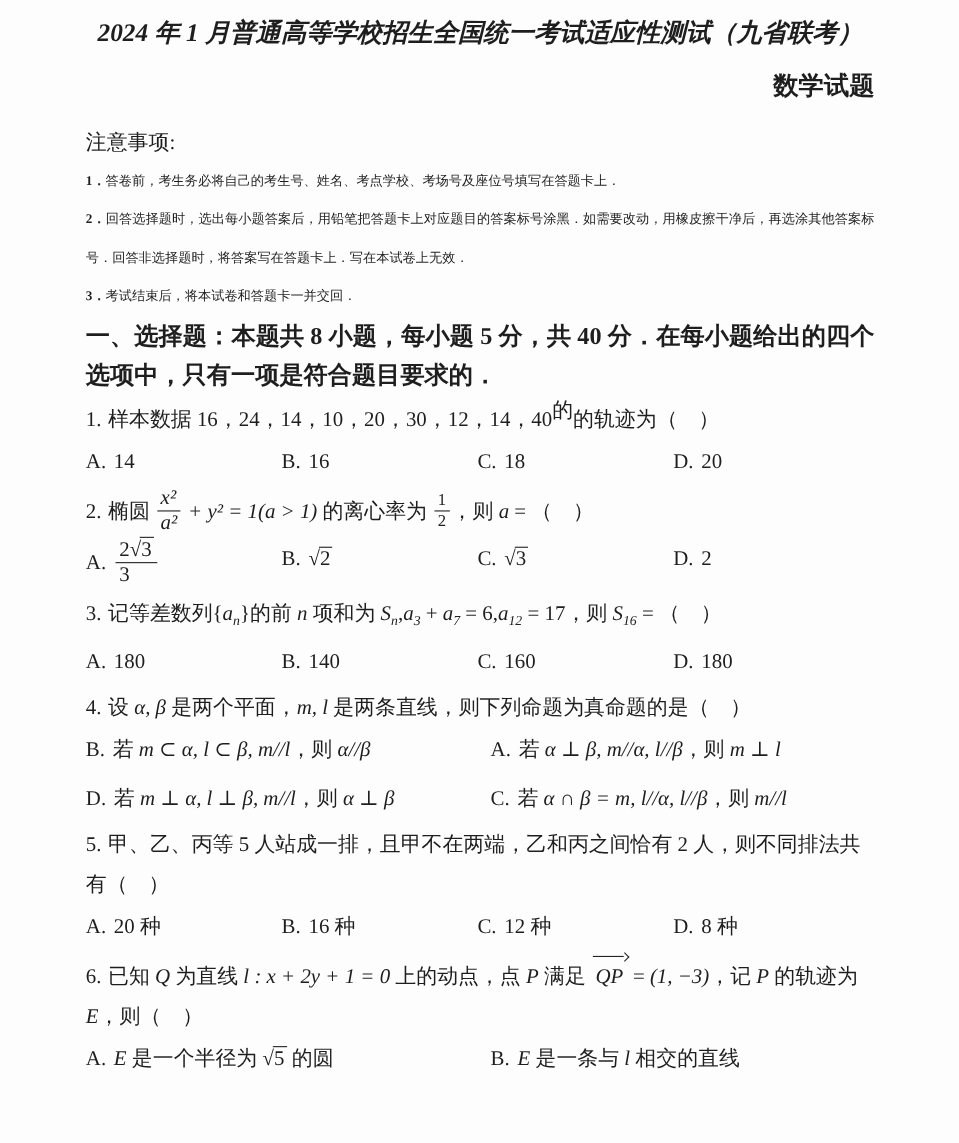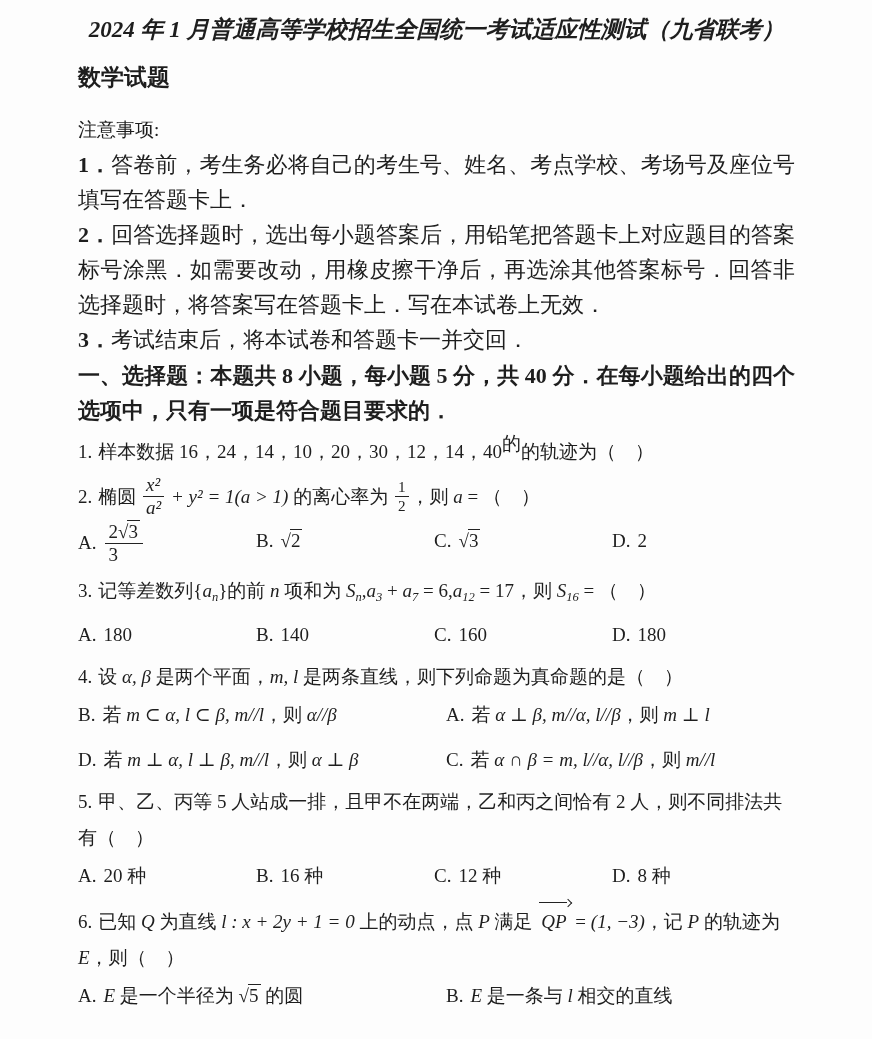--- a/index.html
+++ b/index.html
@@ -2,23 +2,23 @@
 <html><head>
 <meta charset="utf-8">
 <style>
   html,body{margin:0;padding:0;}
   body{
     width:872px;height:1039px;overflow:hidden;background:#fdfdfd;color:#1e1e1e;
     font-family:"Liberation Serif","DejaVu Serif",serif;
   }
   .page{padding:14px 77px 0 78px;}
   .title1{font-size:23px;font-weight:bold;text-align:center;line-height:32px;white-space:nowrap;font-style:italic;}
-  .title2{font-size:23px;font-weight:bold;text-align:left;line-height:30px;margin-top:17px;}
+  .title2{font-size:23px;font-weight:bold;text-align:right;line-height:30px;margin-top:17px;}
   .notice-head{font-size:19px;font-weight:normal;margin-top:20px;line-height:34px;}
-  .notice-item{font-size:22px;line-height:35px;text-align:justify;margin:0;}
+  .notice-item{font-size:12px;line-height:35px;text-align:justify;margin:0;}
   .notice-no{font-weight:bold;}
   .section-head{font-size:22px;font-weight:bold;line-height:35px;text-align:justify;margin-top:1px;}
   
   .question{margin-top:3px;}
   .q-stem{font-size:19px;line-height:36px;margin-top:6px;}
   .q-no{padding-right:6px;}
   .opt-row{font-size:19px;line-height:36px;margin-top:2px;display:grid;}
   .opt-row.four{grid-template-columns:178px 178px 178px 1fr;}
   .opt-row.two{grid-template-columns:368px 1fr;grid-row-gap:9px;}
   .opt-label{padding-right:7px;}
@@ -53,20 +53,26 @@
 
   <p class="notice-item"><span class="notice-no">1．</span><span>答卷前，考生务必将自己的考生号、姓名、考点学校、考场号及座位号填写在答题卡上．</span></p>
   <p class="notice-item"><span class="notice-no">2．</span><span>回答选择题时，选出每小题答案后，用铅笔把答题卡上对应题目的答案标号涂黑．如需要改动，用橡皮擦干净后，再选涂其他答案标号．回答非选择题时，将答案写在答题卡上．写在本试卷上无效．</span></p>
   <p class="notice-item"><span class="notice-no">3．</span><span>考试结束后，将本试卷和答题卡一并交回．</span></p>
 
   <div class="section-head">一、选择题：本题共 8 小题，每小题 5 分，共 40 分．在每小题给出的四个选项中，只有一项是符合题目要求的．</div>
 
   <div>
       <div class="question">
         <div class="q-stem"><span class="q-no">1.</span><span class="cn">样本数据 </span><span class="num">16，24，14，10，20，30，12，14，40</span><span class="raise">的</span><span class="cn">的轨迹为（　）</span></div>
+        <div class="opt-row four">
+          <div class="opt"><span class="opt-label">A.</span><span class="num">14</span></div>
+          <div class="opt"><span class="opt-label">B.</span><span class="num">16</span></div>
+          <div class="opt"><span class="opt-label">C.</span><span class="num">18</span></div>
+          <div class="opt"><span class="opt-label">D.</span><span class="num">20</span></div>
+        </div>
       </div>
       <div class="question">
         <div class="q-stem"><span class="q-no">2.</span><span class="cn">椭圆 </span><span class="frac"><span class="fnum"><span class="math">x²</span></span><span class="fden"><span class="math">a²</span></span></span><span class="math"> + y² = 1(a &gt; 1) </span><span class="cn">的离心率为 </span><span class="frac small"><span class="fnum"><span class="num">1</span></span><span class="fden"><span class="num">2</span></span></span><span class="cn">，则 </span><span class="math">a</span><span class="num"> = </span><span class="cn">（　）</span></div>
         <div class="opt-row four">
           <div class="opt"><span class="opt-label">A.</span><span class="frac"><span class="fnum"><span class="num">2</span><span class="sqrt"><span class="sqrt-sign">√</span><span class="rad">3</span></span></span><span class="fden"><span class="num">3</span></span></span></div>
           <div class="opt"><span class="opt-label">B.</span><span class="sqrt"><span class="sqrt-sign">√</span><span class="rad">2</span></span></div>
           <div class="opt"><span class="opt-label">C.</span><span class="sqrt"><span class="sqrt-sign">√</span><span class="rad">3</span></span></div>
           <div class="opt"><span class="opt-label">D.</span><span class="num">2</span></div>
         </div>
       </div>

